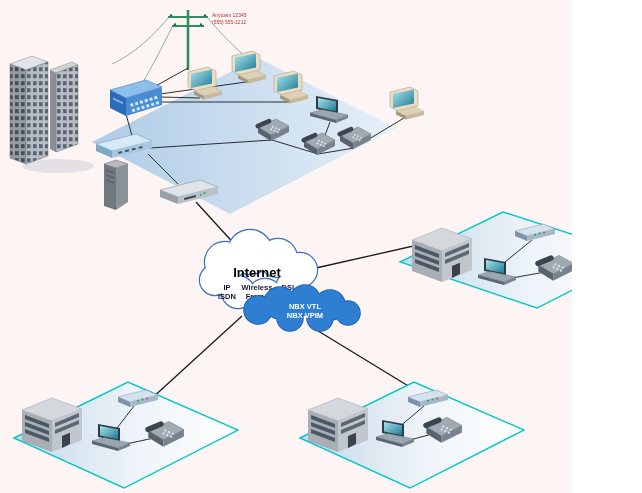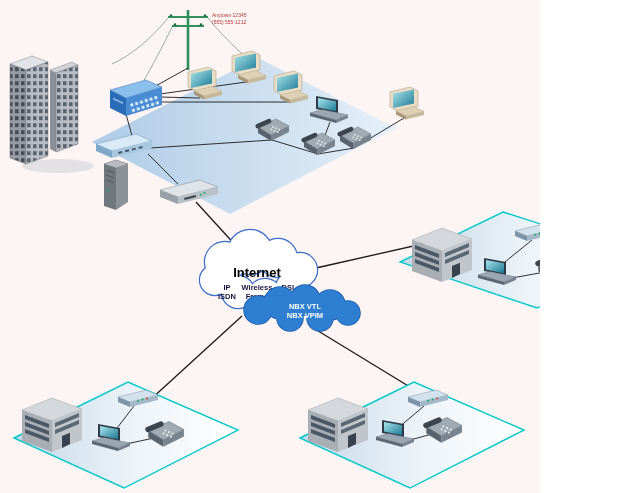--- a/index.html
+++ b/index.html
@@ -1,17 +1,17 @@
 <!DOCTYPE html>
 <html><head>
 <meta charset="utf-8">
 <style>
   html,body{margin:0;padding:0;}
   body{font-family:"Liberation Sans",sans-serif;}
-  #canvas-wrap{position:relative;width:540px;height:493px;overflow:hidden;}
+  #canvas-wrap{position:relative;width:540px;height:493px;overflow:hidden;padding-left:32px;}
   svg{position:absolute;inset:0;display:block;}
   text{font-family:"Liberation Sans",sans-serif;}
 </style>
 </head>
 <body>
 
 <div id="canvas-wrap">
 <svg width="642" height="493" viewBox="0 0 642 493">
   <defs>
     <linearGradient id="planeGrad" x1="0" y1="0" x2="1" y2="0">

